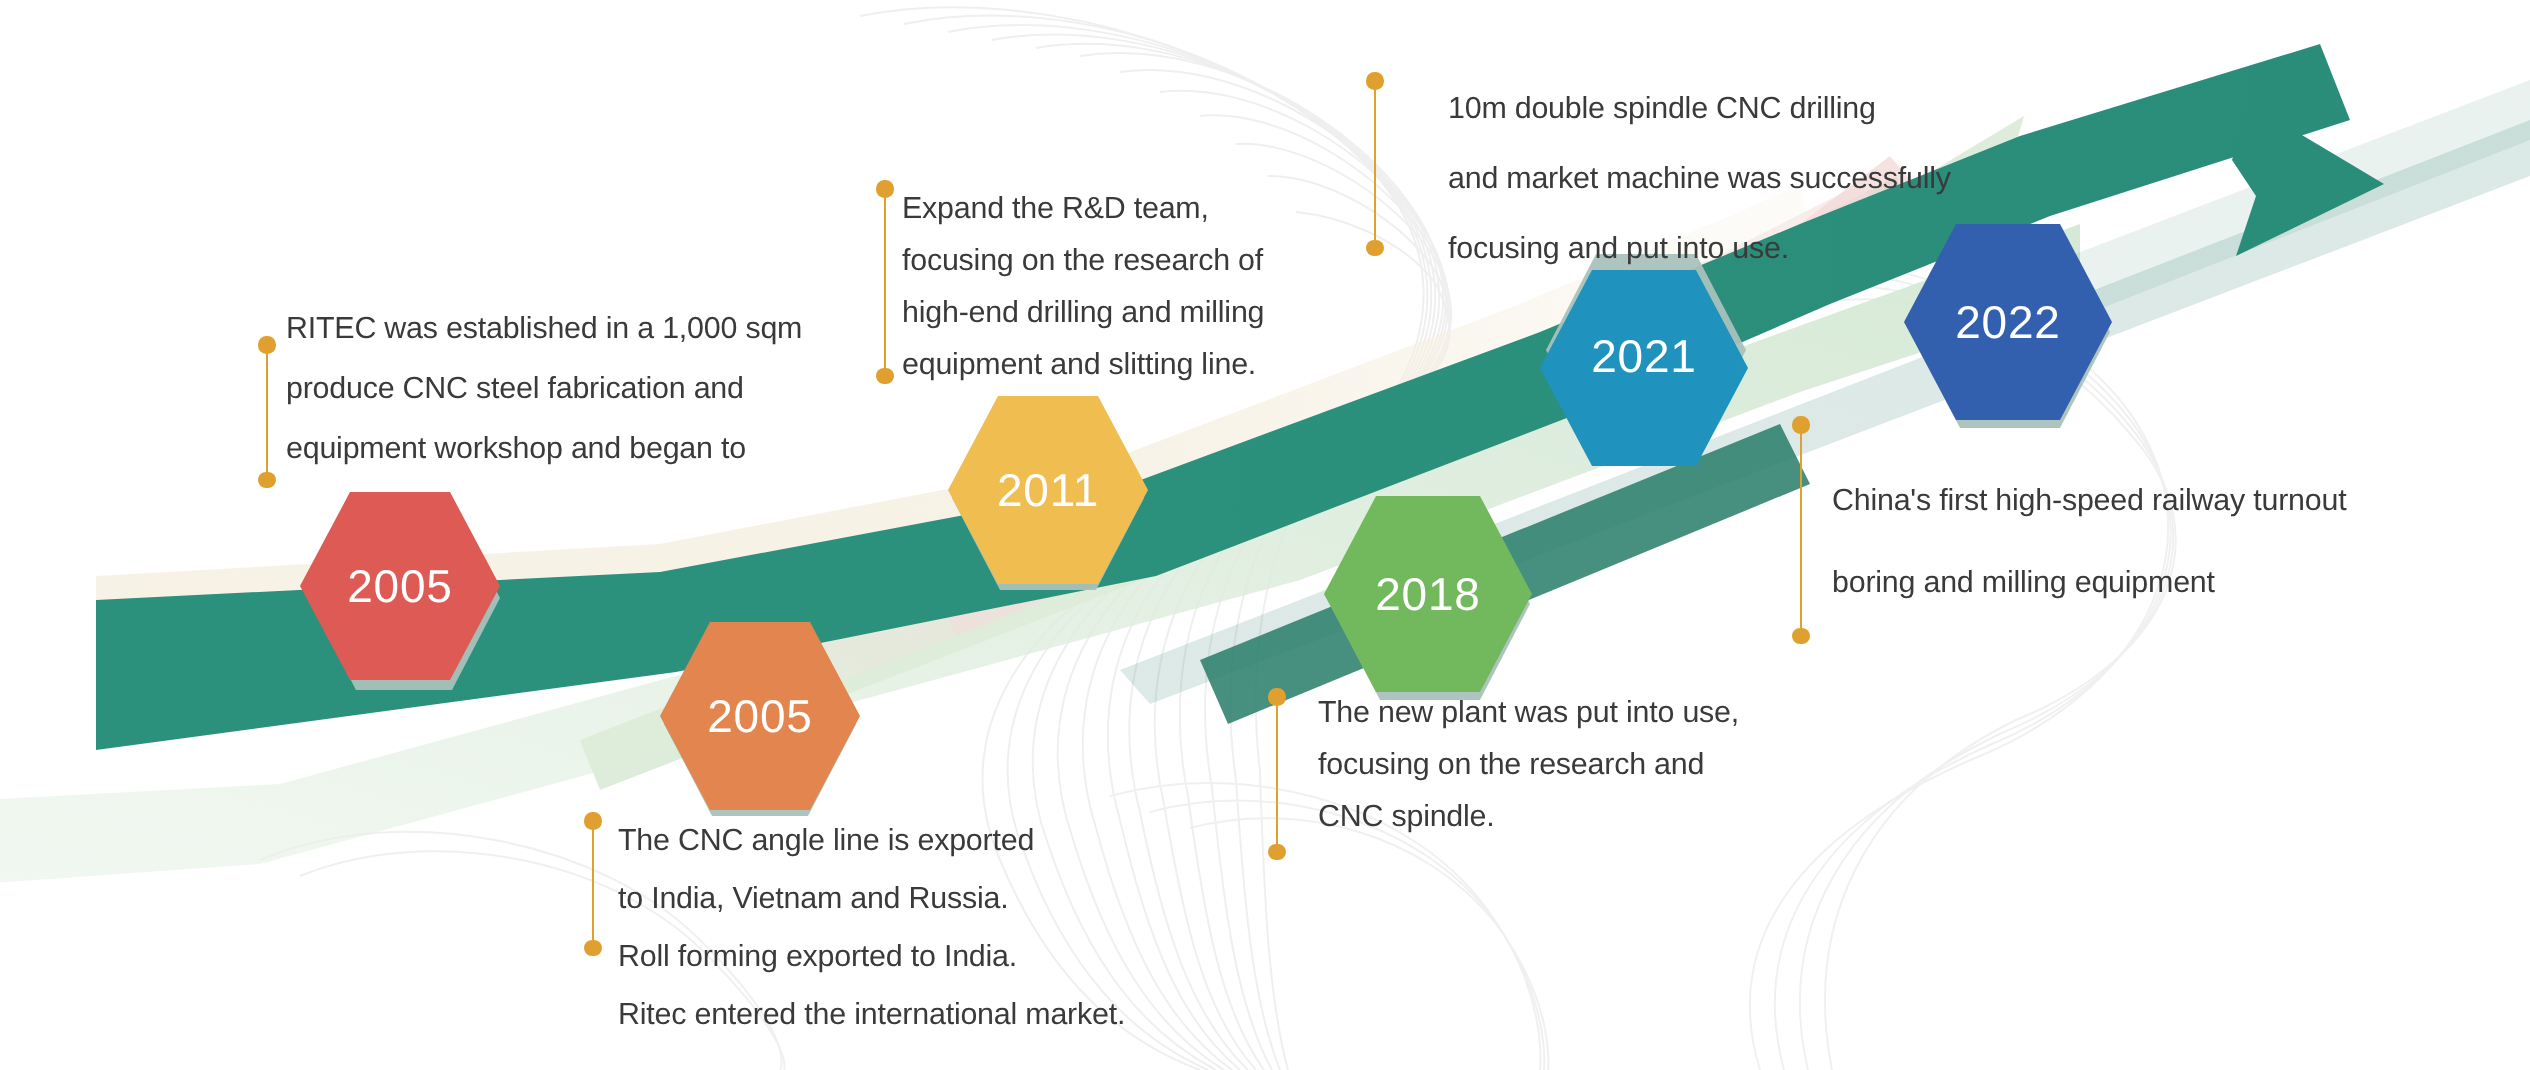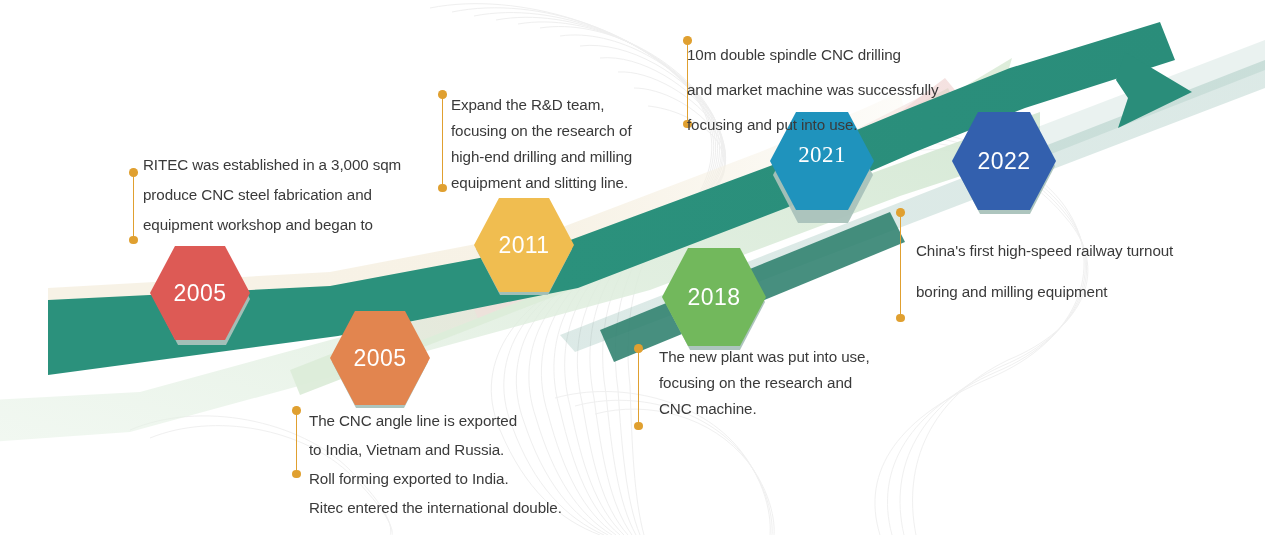--- a/index.html
+++ b/index.html
@@ -206,21 +206,21 @@
     <span class="hex-label">2011</span>
   </div>
 
   <div class="hex-wrap" style="left:662px; top:248px; width:104px; height:98px;">
     <svg viewBox="0 0 104 98" width="104" height="98">
       <polygon points="26,0 78,0 104,49 78,98 26,98 0,49" fill="#72b85c"></polygon>
     </svg>
     <span class="hex-label">2018</span>
   </div>
 
-  <div class="hex-wrap" style="left:770px; top:112px; width:104px; height:86px;font-family:Liberation Serif, serif;">
+  <div class="hex-wrap" style="left:770px; top:135px; width:104px; height:86px;">
     <svg viewBox="0 0 104 98" width="104" height="98">
       <polygon points="26,0 78,0 104,49 78,98 26,98 0,49" fill="#1f93bd"></polygon>
     </svg>
     <span class="hex-label">2021</span>
   </div>
 
   <div class="hex-wrap" style="left:952px; top:112px; width:104px; height:98px;">
     <svg viewBox="0 0 104 98" width="104" height="98">
       <polygon points="26,0 78,0 104,49 78,98 26,98 0,49" fill="#3360ae"></polygon>
     </svg>
@@ -257,46 +257,46 @@
     <div class="dot bottom"></div>
   </div>
 
   <div class="connector" style="left:896px; top:208px; width:9px; height:114px;">
     <div class="stem" style="height:106px;"></div>
     <div class="dot top"></div>
     <div class="dot bottom"></div>
   </div>
 
   <div class="milestone-text" style="left:143px; top:150px; line-height:30px;">
-    <span class="line">RITEC was established in a 3,000 sqm</span>
+    <span class="line">RITEC was established in a 1,000 sqm</span>
     <span class="line">produce CNC steel fabrication and</span>
     <span class="line">equipment workshop and began to</span>
   </div>
 
   <div class="milestone-text" style="left:309px; top:406px; line-height:29px;">
     <span class="line">The CNC angle line is exported</span>
     <span class="line">to India, Vietnam and Russia.</span>
     <span class="line">Roll forming exported to India.</span>
-    <span class="line">Ritec entered the international double.</span>
+    <span class="line">Ritec entered the international market.</span>
   </div>
 
   <div class="milestone-text" style="left:451px; top:92px; line-height:26px;">
     <span class="line">Expand the R&amp;D team,</span>
     <span class="line">focusing on the research of</span>
     <span class="line">high-end drilling and milling</span>
     <span class="line">equipment and slitting line.</span>
   </div>
 
   <div class="milestone-text" style="left:659px; top:344px; line-height:26px;">
     <span class="line">The new plant was put into use,</span>
     <span class="line">focusing on the research and</span>
-    <span class="line">CNC machine.</span>
-  </div>
-
-  <div class="milestone-text" style="left:687px; top:37px; line-height:35px;">
+    <span class="line">CNC spindle.</span>
+  </div>
+
+  <div class="milestone-text" style="left:724px; top:37px; line-height:35px;">
     <span class="line">10m double spindle CNC drilling</span>
     <span class="line">and market machine was successfully</span>
     <span class="line">focusing and put into use.</span>
   </div>
 
   <div class="milestone-text" style="left:916px; top:230px; line-height:41px;">
     <span class="line">China's first high-speed railway turnout</span>
     <span class="line">boring and milling equipment</span>
   </div>
 

